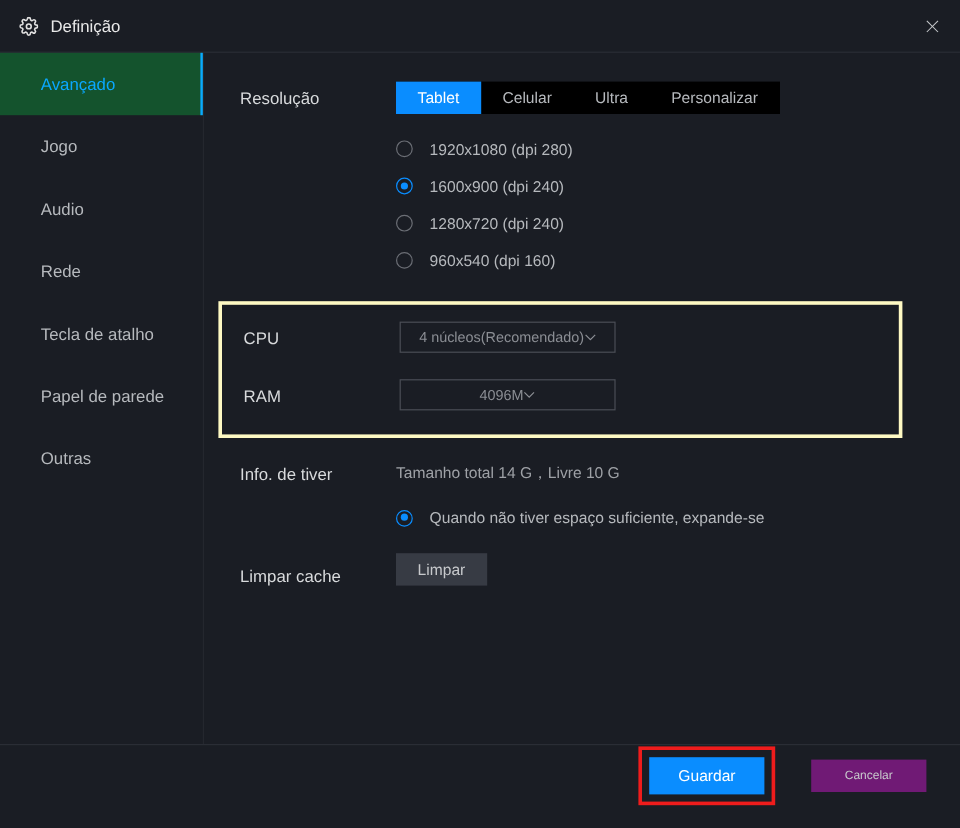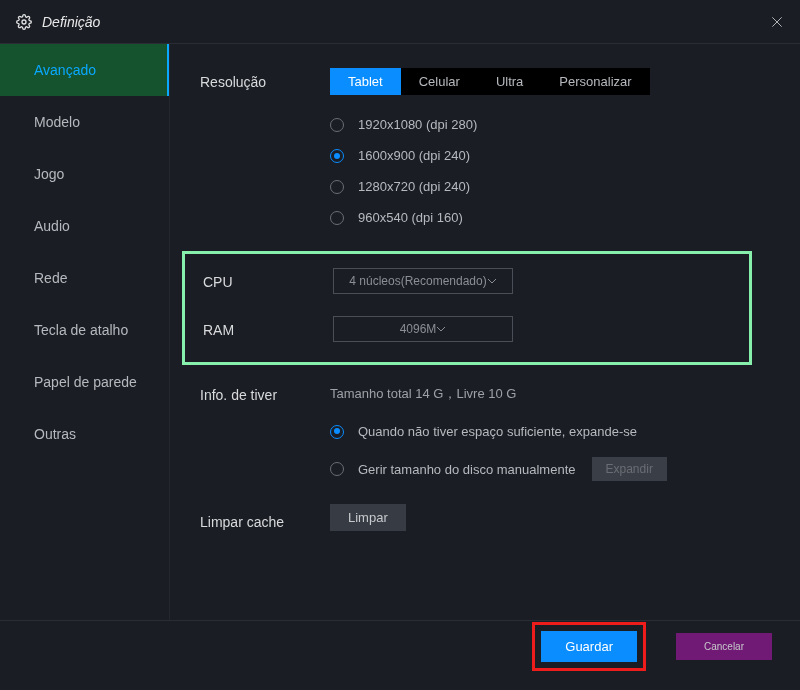--- a/index.html
+++ b/index.html
@@ -25,21 +25,20 @@
     .titlebar .gear {
       width: 16px;
       height: 16px;
       margin-right: 10px;
       color: #e0e0e0;
     }
     .titlebar .title {
       flex: 1;
       font-size: 14px;
       color: #e8e8e8;
-      font-style: italic;
     }
     .titlebar .close {
       width: 14px;
       height: 14px;
       cursor: pointer;
       color: #c7c9cc;
     }
     .body {
       display: flex;
       height: calc(690px - 44px - 70px);
@@ -103,21 +102,21 @@
     }
     .tab.active {
       background: #0a8dff;
       color: #fff;
     }
     .radio-list {
       margin-top: 14px;
     }
     .radio-item {
       display: flex;
-      align-items: flex-end;
+      align-items: flex-start;
       padding: 8px 0;
       cursor: pointer;
       font-size: 13px;
       color: #b6b9bd;
     }
     .radio-item .radio {
       width: 14px;
       height: 14px;
       border: 1.5px solid #6b6e75;
       border-radius: 50%;
@@ -132,21 +131,21 @@
       content: "";
       position: absolute;
       width: 6px;
       height: 6px;
       background: #0a8dff;
       border-radius: 50%;
       top: 2.5px;
       left: 2.5px;
     }
     .highlight-box {
-      border: 3px solid #86efac;
+      border: 3px solid #fef9c3;
       padding: 14px 18px 8px 18px;
       margin: 0 20px 16px -18px;
     }
     .highlight-box .row {
       margin-bottom: 22px;
     }
     .highlight-box .row:last-child {
       margin-bottom: 12px;
     }
     .select-box {
@@ -257,21 +256,20 @@
   <div class="title">Definição</div>
   <svg class="close" viewBox="0 0 24 24" stroke="currentColor" stroke-width="1.5">
     <line x1="4" y1="4" x2="20" y2="20"></line>
     <line x1="20" y1="4" x2="4" y2="20"></line>
   </svg>
 </div>
 
 <div class="body">
   <div class="sidebar">
     <div class="sidebar-item active"><span>Avançado</span></div>
-    <div class="sidebar-item"><span>Modelo</span></div>
     <div class="sidebar-item"><span>Jogo</span></div>
     <div class="sidebar-item"><span>Audio</span></div>
     <div class="sidebar-item"><span>Rede</span></div>
     <div class="sidebar-item"><span>Tecla de atalho</span></div>
     <div class="sidebar-item"><span>Papel de parede</span></div>
     <div class="sidebar-item"><span>Outras</span></div>
   </div>
 
   <div class="content">
 
@@ -332,25 +330,20 @@
 
     <div class="row disk-info-row">
       <div class="row-label">Info. de tiver</div>
       <div class="row-value">
         <div class="disk-text">Tamanho total 14 G，Livre 10 G</div>
         <div class="disk-radios">
           <div class="disk-radio-item selected">
               <span class="radio"></span>
               <span>Quando não tiver espaço suficiente, expande-se</span>
             </div>
-          <div class="disk-radio-item">
-            <span class="radio"></span>
-            <span>Gerir tamanho do disco manualmente</span>
-            <span class="expand-btn">Expandir</span>
-          </div>
         </div>
       </div>
     </div>
 
     <div class="row" style="margin-top:18px">
       <div class="row-label">Limpar cache</div>
       <div class="row-value">
         <span class="clear-btn">Limpar</span>
       </div>
     </div>

